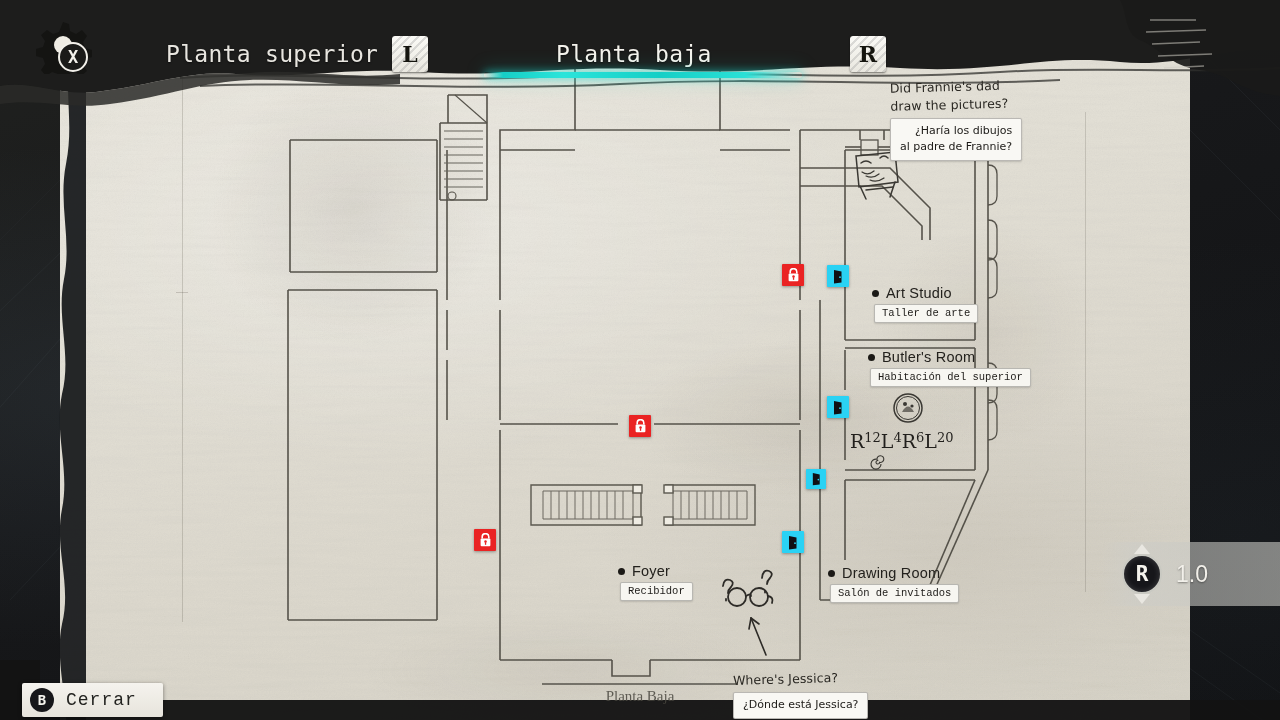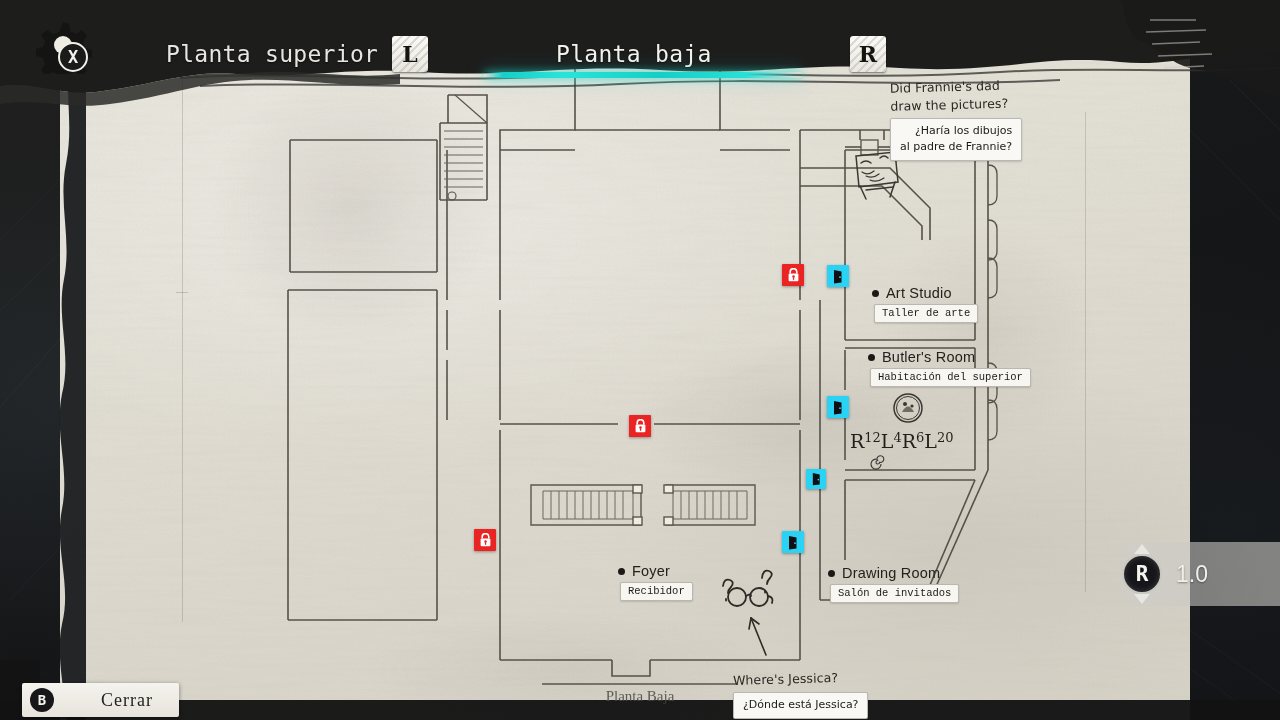--- a/index.html
+++ b/index.html
@@ -235,22 +235,22 @@
   }
   .closebtn .bkey {
     width: 24px; height: 24px; border-radius: 50%;
     background: #17171a;
     color: #f6f4ee;
     display: flex; align-items: center; justify-content: center;
     font-family: "DejaVu Sans Mono", monospace;
     font-size: 14px; font-weight: 700;
   }
   .closebtn .blabel {
-    font-family: Liberation Serif, serif;
-    font-size: 18px; color: #232320; letter-spacing: 1px; margin-left: 35px;
+    font-family: Liberation Mono, monospace;
+    font-size: 18px; color: #232320; letter-spacing: 1px;
   }
 
   
   .zoombar {
     position: absolute; left: 1100px; top: 542px; z-index: 20;
     width: 180px; height: 64px;
     display: flex; align-items: center; gap: 14px;
     padding-left: 22px;
     background: linear-gradient(90deg, rgba(210,210,205,0) 0%, rgba(205,205,200,.55) 18%, rgba(198,198,193,.62) 100%);
   }

